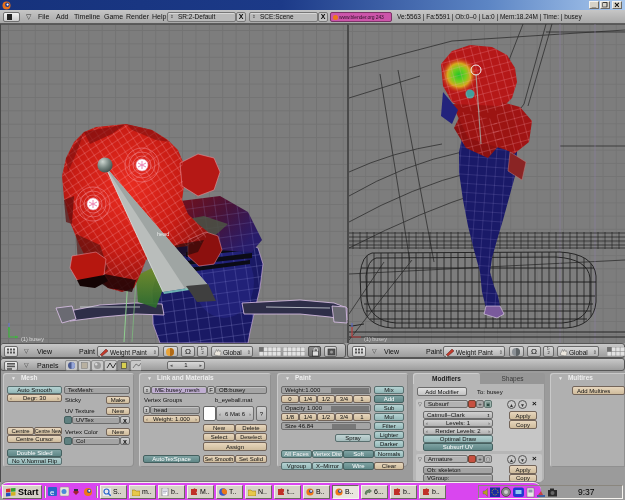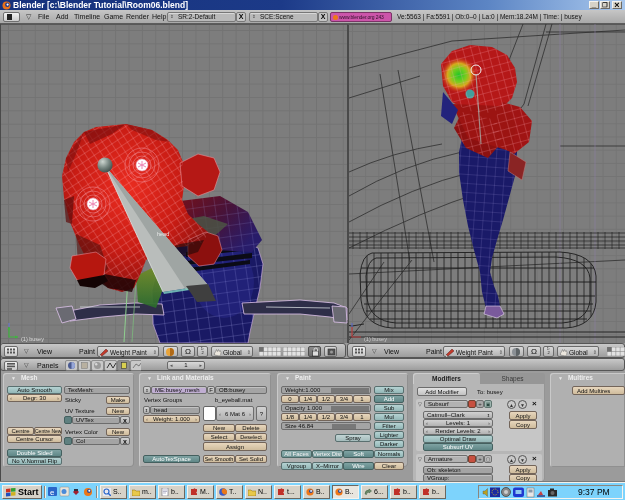--- a/index.html
+++ b/index.html
@@ -26,34 +26,33 @@
 .bt{position:absolute;font-size:6px;color:#101010;text-align:center;overflow:hidden;white-space:nowrap;border-radius:2px;}
 .tan{background:linear-gradient(#e7d6bd,#cfbc9c);border:1px solid #73655a;}
 .teal{background:linear-gradient(#b5d2d2,#93b7b7);border:1px solid #5a7070;}
 .tealdk{background:linear-gradient(#7fa3a3,#5f8787);border:1px solid #44605f;color:#fff;}
 .tealmd{background:linear-gradient(#8fb0b0,#6f9595);border:1px solid #4c6866;color:#f2f2f2;}
 .fld{background:#a4a4a4;border:1px solid #6d6d6d;box-shadow:inset 0 1px 0 #c2c2c2;text-align:left;padding-left:3px;}
 .slider{background:#a4a4a4;border:1px solid #6d6d6d;text-align:left;padding-left:3px;}
 .spin{background:linear-gradient(#e7d6bd,#cfbc9c);border:1px solid #73655a;}
 .grayb{background:linear-gradient(#d2d2d2,#b2b2b2);border:1px solid #6d6d6d;}
 
-#task{left:0;top:482px;width:625px;height:18px;background:#7dd3fc;border-top:1px solid #f2f0ea;box-shadow:0 -1px 0 #7a7a7a;}
+#task{left:0;top:482px;width:541px;height:18px;background:#d946ef;border-top:1px solid #f2f0ea;box-shadow:0 -1px 0 #7a7a7a;border-radius:8px;}
 .tbtn{top:2px;height:14px;background:#d6d2c8;border:1px solid;border-color:#f5f3ee #6b675f #6b675f #f5f3ee;font-size:7px;color:#000;overflow:hidden;white-space:nowrap;}
 .ticon{position:absolute;left:2px;top:2px;width:8px;height:8px;}
 </style></head>
 <body>
 <div id="page">
 
 <div id="title" class="abs">
   <svg class="abs" style="left:2px;top:1px" width="9" height="9" viewBox="0 0 9 9">
     <circle cx="4.5" cy="4.5" r="4" fill="#e8701a"></circle>
     <circle cx="5.3" cy="3.8" r="2.2" fill="#1a3a8c"></circle>
     <circle cx="5.6" cy="3.6" r="1.1" fill="#fff"></circle>
   </svg>
-  <div class="abs txt">Blender [c:\Blender Tutorial\Room06.blend]</div>
   <div class="abs wbtn" style="left:589px;font-size:8px;line-height:5px;">_</div>
   <div class="abs wbtn" style="left:600px;font-size:6px;line-height:7px;">❐</div>
   <div class="abs wbtn" style="left:612px;font-size:9px;line-height:7px;font-weight:bold;">×</div>
 </div>
 
 <div id="menu" class="abs">
   <div class="abs" style="left:3px;top:2px;width:17px;height:10px;background:linear-gradient(#f2f2f2,#cccccc);border:1px solid #707070;border-radius:2px;">
      <div class="abs" style="left:3px;top:1px;width:5px;height:6px;background:#222;"></div>
   </div>
   <div class="abs mtxt" style="left:26px;color:#333;">▽</div>

